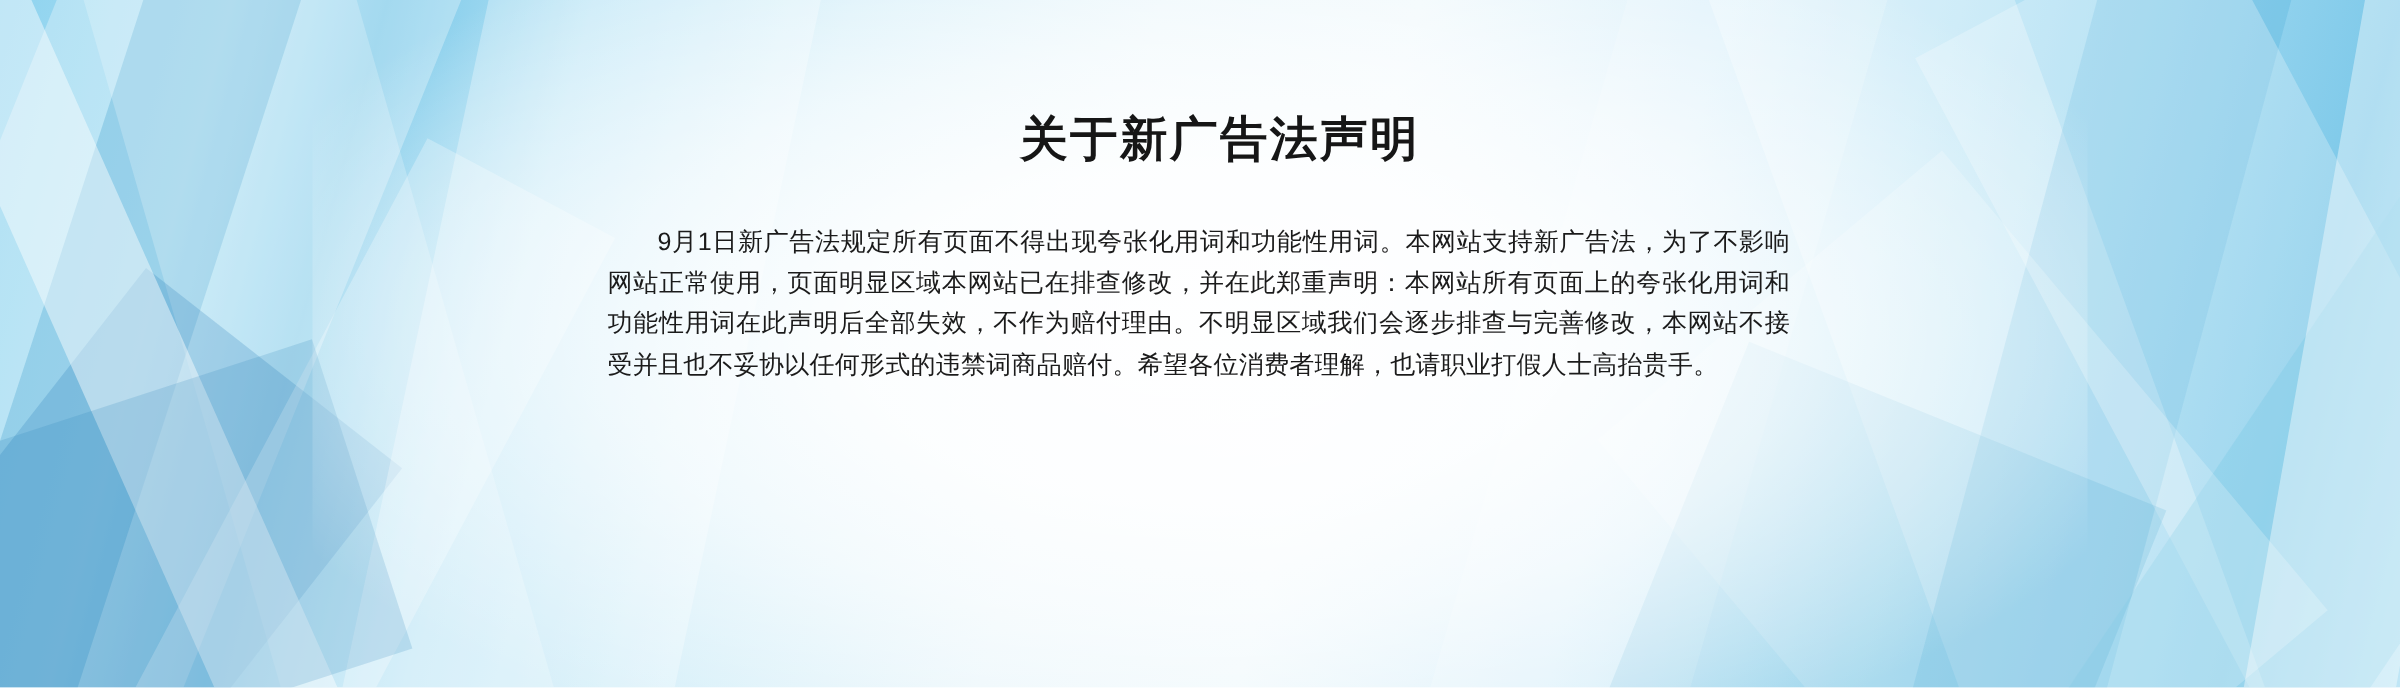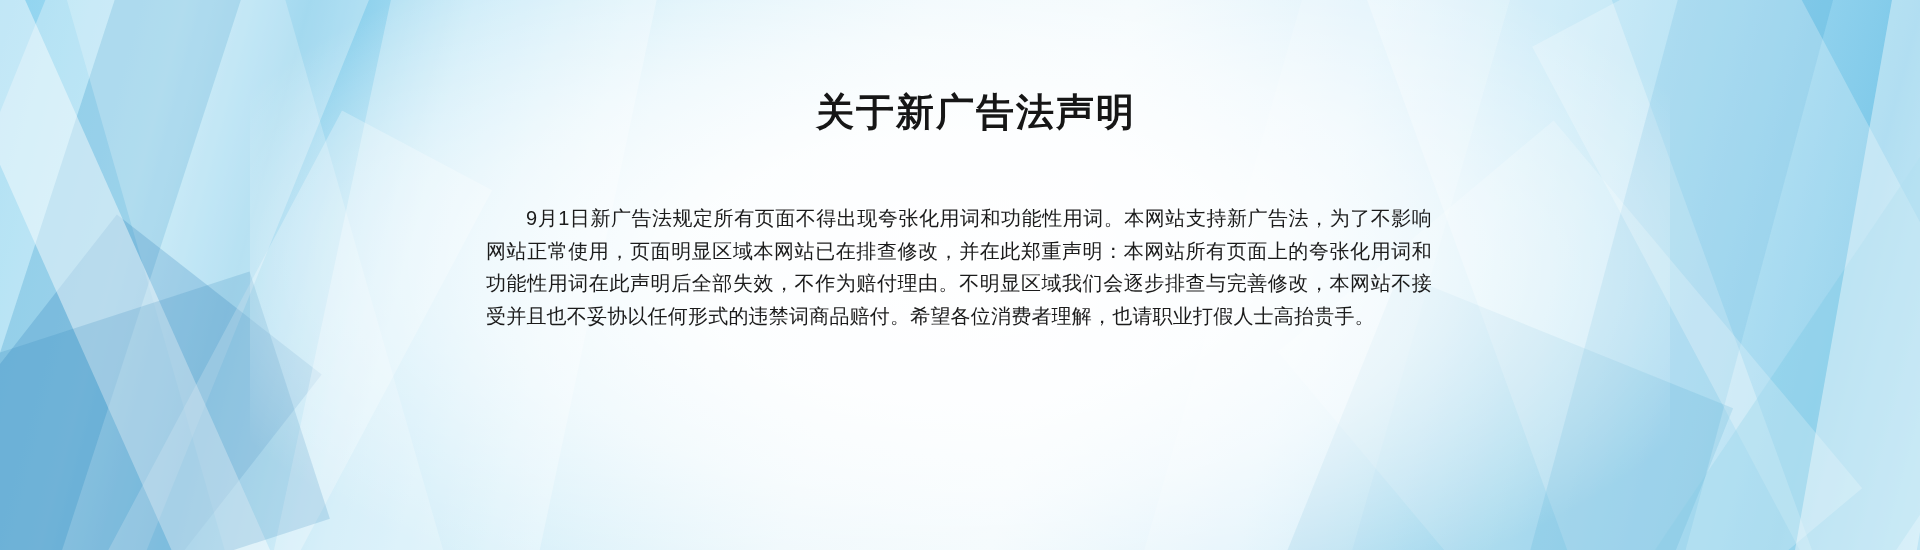--- a/index.html
+++ b/index.html
@@ -159,21 +159,20 @@
     font-weight: bold;
     color: #161616;
     letter-spacing: 2px;
     line-height: 48px;
   }
   .body-wrap {
     position: absolute;
     top: 178px;
     left: 486px;
     width: 946px;
-    margin-top: 24px;
   }
   .para {
     color: #1b1b1b;
     font-size: 20px;
     line-height: 32.6px;
     text-align: justify;
     text-justify: inter-ideograph;
     letter-spacing: 0.2px;
     margin: 0;
   }

